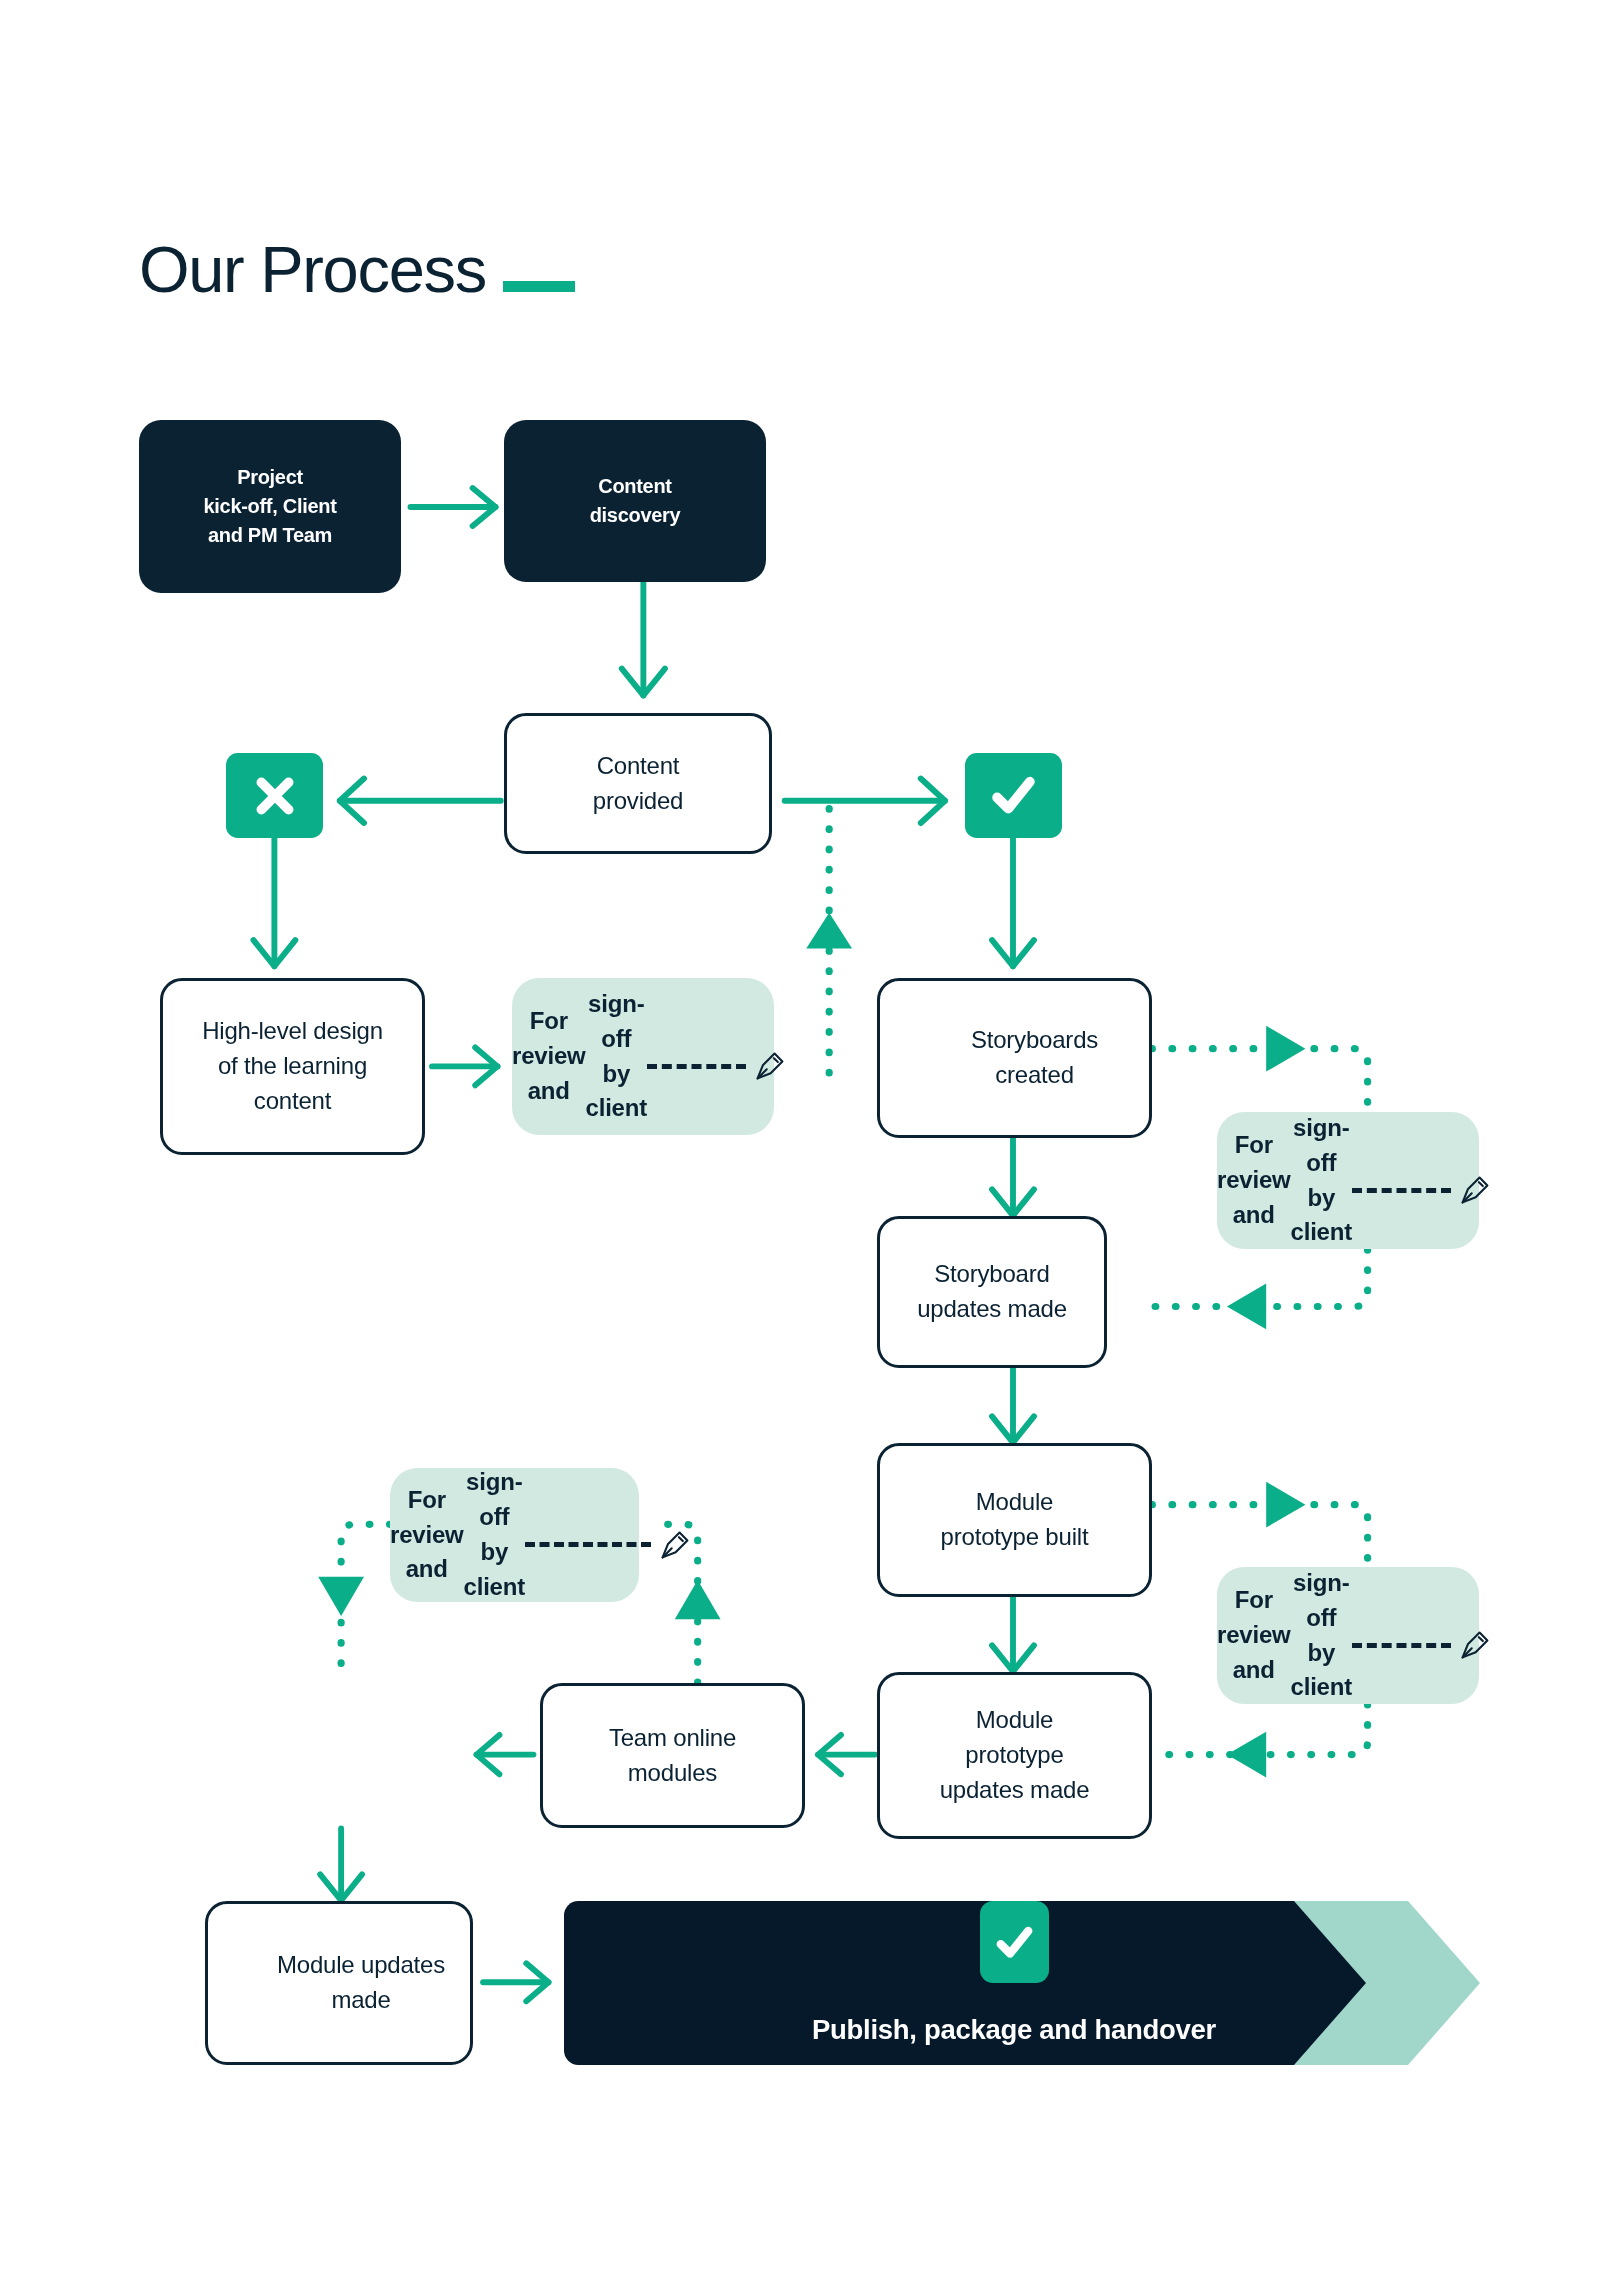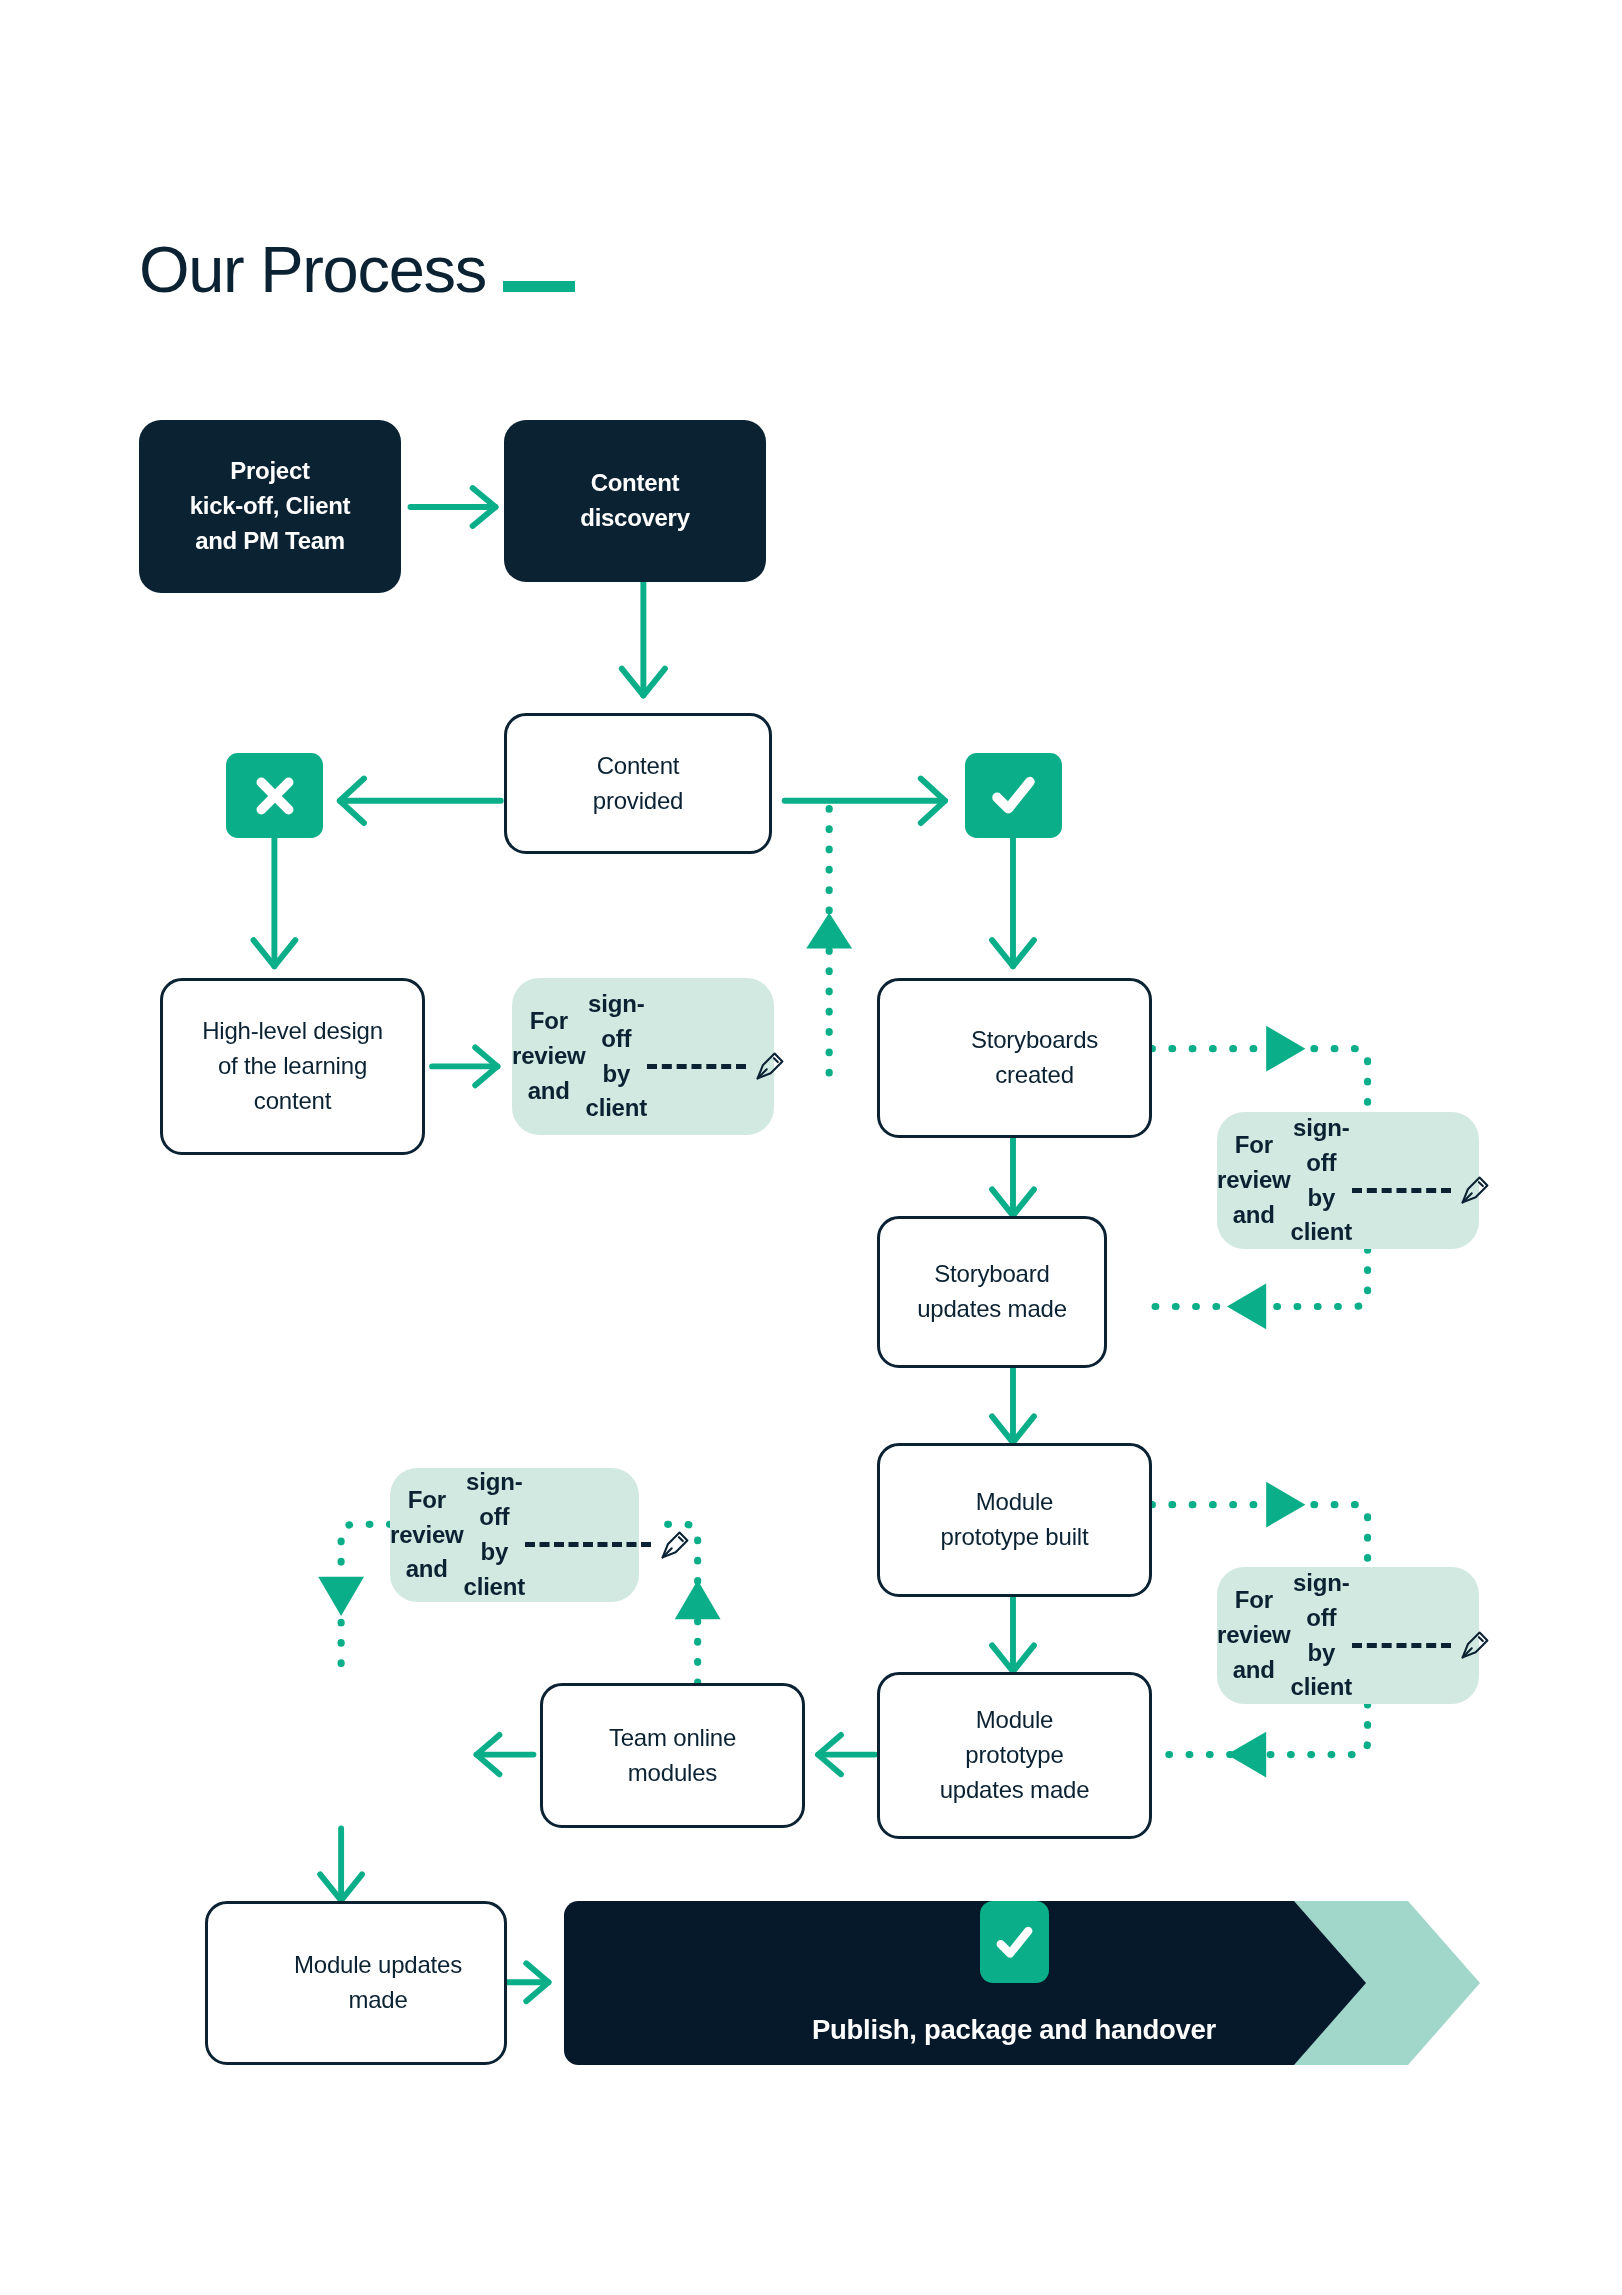--- a/index.html
+++ b/index.html
@@ -60,21 +60,21 @@
   .node .node-label {
     display: block;
     white-space: pre-line;
     line-height: 1.45;
   }
 
   .node.dark {
     background: #0B2233;
     color: #ffffff;
     font-weight: 700;
-    font-size: 24px;
+    font-size: 20px;
     letter-spacing: -0.3px;
   }
   .node.outline {
     background: #ffffff;
     border: 3.3px solid #0B2233;
     color: #0B2233;
     font-size: 24px;
     font-weight: 400;
     letter-spacing: -0.2px;
   }
@@ -405,21 +405,21 @@
     <span class="node-label">Team online
 modules</span>
   </div>
 
   <div class="node outline" style="left:877px; top:1672px; width:275px; height:167px;">
     <span class="node-label">Module
 prototype
 updates made</span>
   </div>
 
-  <div class="node outline" style="left:205px; top:1901px; width:302px; height:164px;padding-left:44px;">
+  <div class="node outline" style="left:205px; top:1901px; width:268px; height:164px;padding-left:44px;">
     <span class="node-label">Module updates
 made</span>
   </div>
 
   <div id="final-banner">
     <div class="chev-back"></div>
     <div class="chev-front"></div>
     <div class="banner-inner">
       <div class="banner-badge">
         <svg width="43" height="43" viewBox="0 0 78 78">

